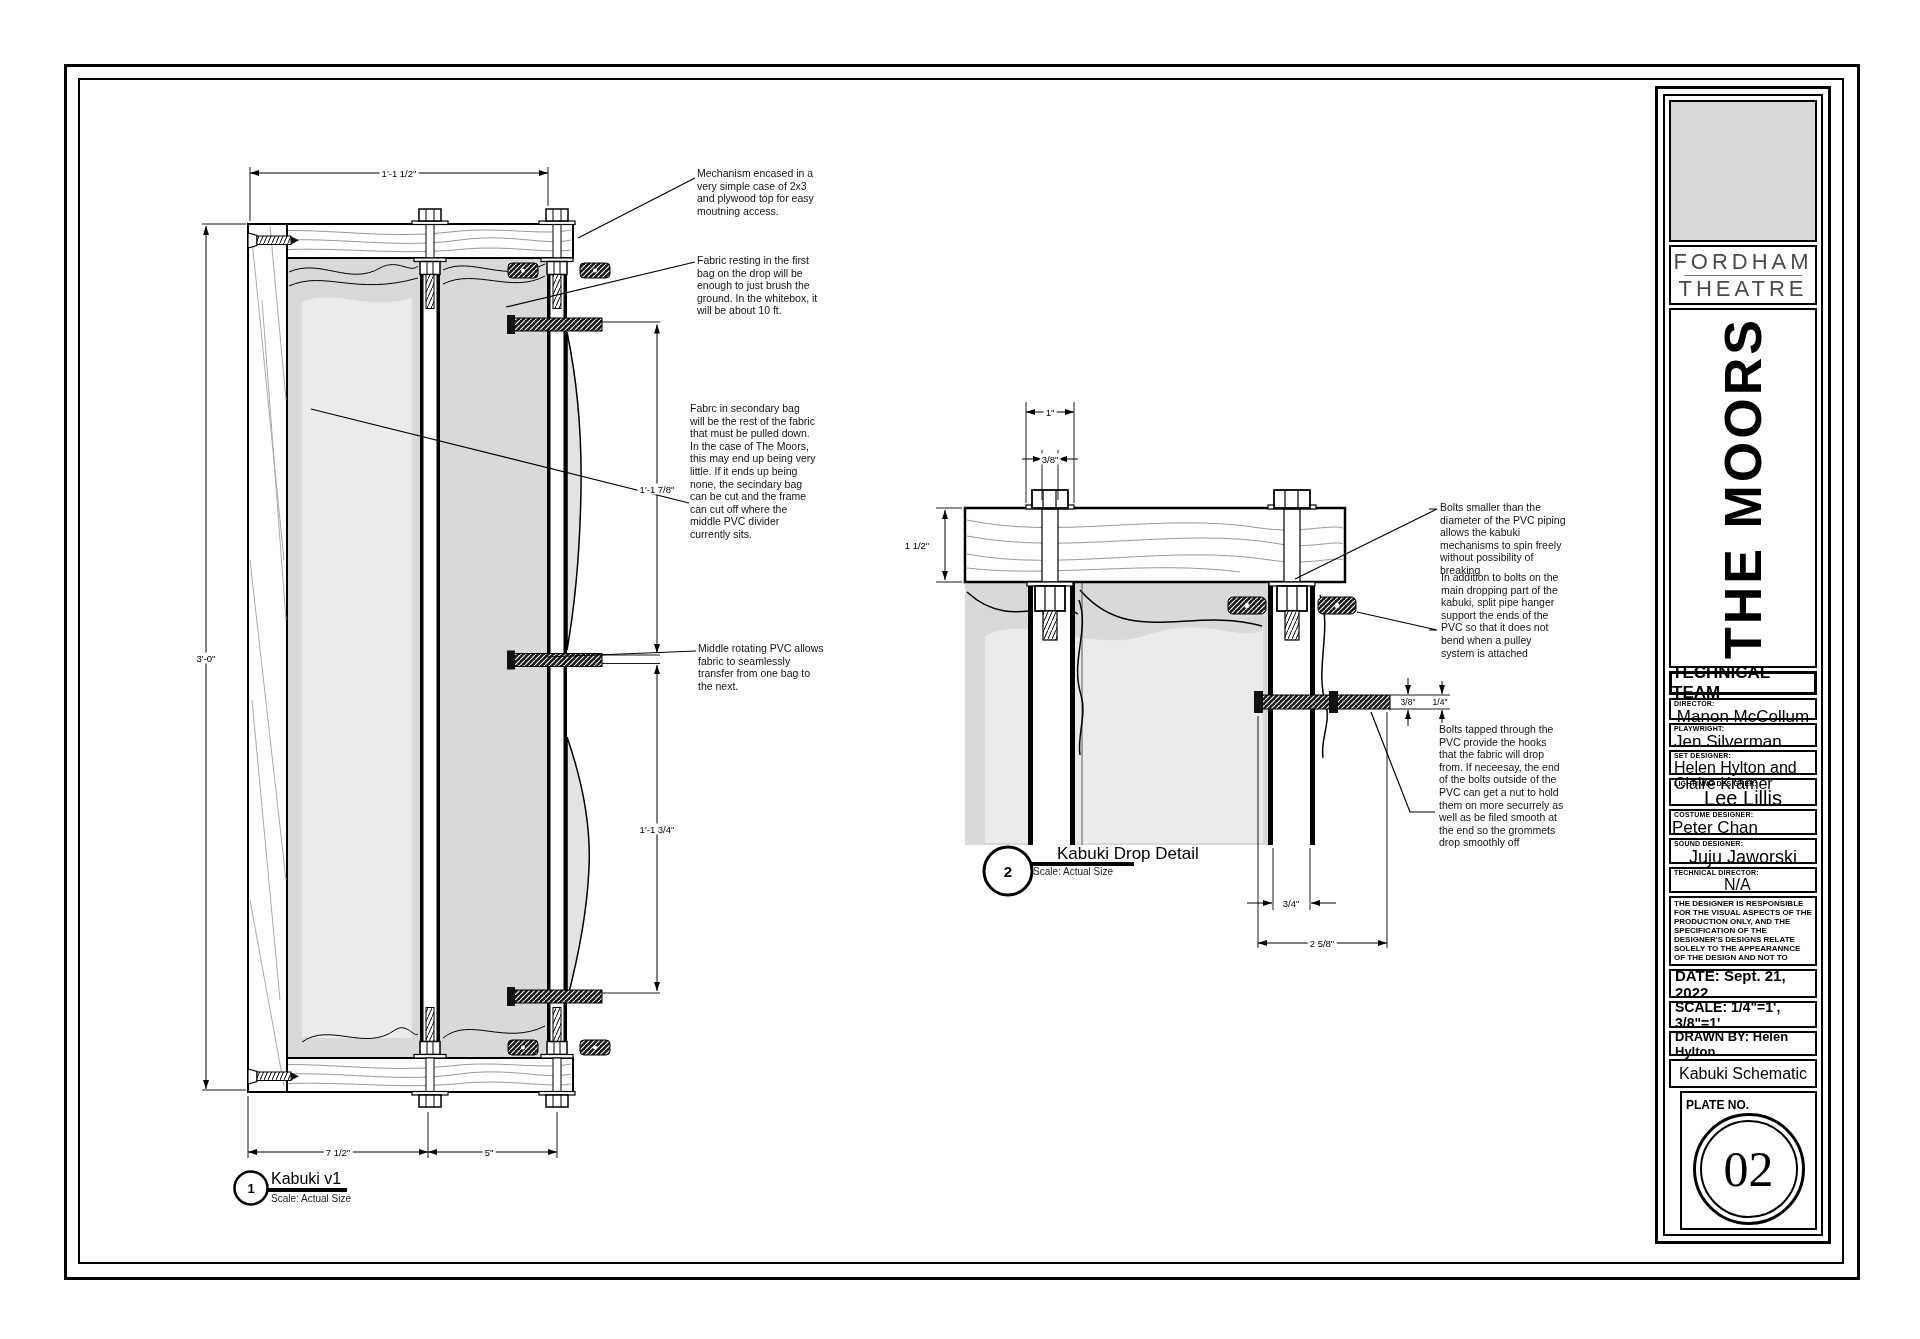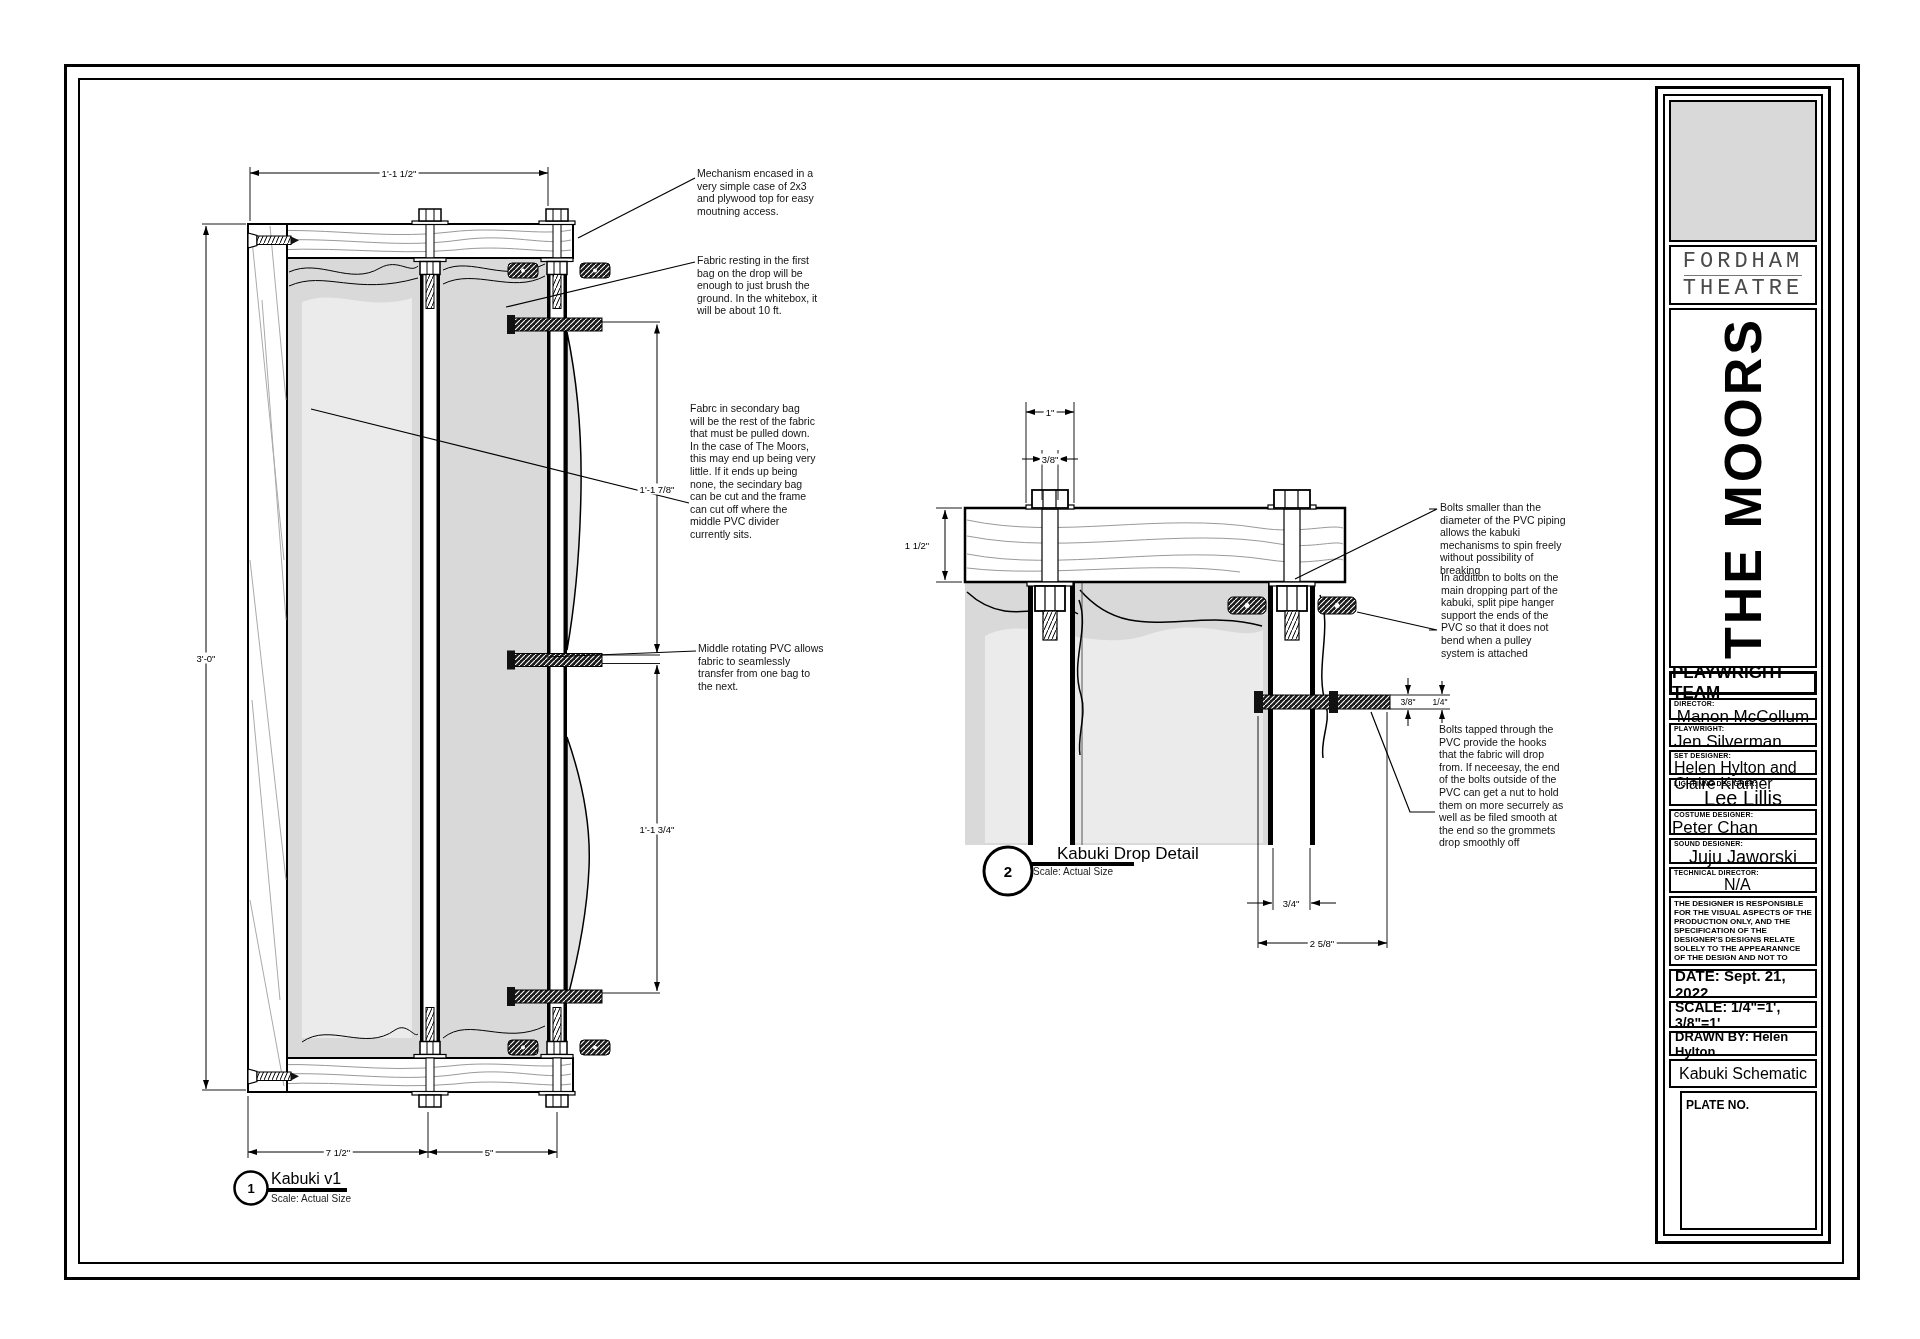--- a/index.html
+++ b/index.html
@@ -11,21 +11,21 @@
   .ann{font-size:10.5px;line-height:1.2;white-space:pre-line;color:#111;}
   .dim{font-size:9.5px;background:#fff;padding:0 2px;transform:translate(-50%,-50%);white-space:nowrap;}
   .callout-num{transform:translate(-50%,-50%);font-weight:bold;}
   .callout-title{font-size:16px;color:#000;}
   .callout-scale{font-size:10px;color:#222;}
   
   #tb{left:1655px;top:86px;width:176px;height:1158px;border:3px solid #000;padding:5px;box-sizing:border-box;background:#fff;}
   #tb-inner{border:2.5px solid #000;width:100%;height:100%;box-sizing:border-box;padding:4px;display:flex;flex-direction:column;}
   .tb-box{border:2.5px solid #000;box-sizing:border-box;margin-top:3px;flex:0 0 auto;}
   #tb-image{height:142px;background:#d9d9d9;border-width:2px;margin-top:0;}
-  #tb-logo{height:60px;display:flex;flex-direction:column;align-items:center;justify-content:center;color:#4a4a4a;font-family:Liberation Mono, monospace;}
+  #tb-logo{height:60px;display:flex;flex-direction:column;align-items:center;justify-content:center;color:#4a4a4a;}
   #tb-logo .logo-line{font-size:22px;letter-spacing:4px;line-height:1.05;}
   #tb-logo .logo-rule{width:118px;border-bottom:1.5px solid #777;margin:1px 0;}
   #tb-show{height:360px;position:relative;overflow:hidden;}
   #tb-show .show-title{position:absolute;left:50%;top:50%;transform:translate(-50%,-50%) rotate(-90deg);font-size:52px;font-weight:bold;letter-spacing:3px;white-space:nowrap;}
   #tb-team-header{height:24px;display:flex;align-items:center;justify-content:center;font-size:17px;font-weight:bold;border-width:3px;}
   .tb-role{padding:0 3px 2px 3px;}
   .tb-role .role-label{display:block;font-size:7px;font-weight:bold;letter-spacing:.2px;line-height:1.1;}
   .tb-role .role-name{display:block;line-height:1.05;}
   #tb-disclaimer{font-size:8px;font-weight:bold;line-height:1.12;padding:2px 3px;white-space:pre-line;height:70px;overflow:hidden;}
   .tb-line{display:flex;align-items:center;padding:0 4px;}
@@ -354,21 +354,21 @@
   <div id="tb-inner">
     <div class="tb-box" id="tb-image"></div>
     <div class="tb-box" id="tb-logo">
       <span class="logo-line">FORDHAM</span>
       <span class="logo-rule"></span>
       <span class="logo-line">THEATRE</span>
     </div>
     <div class="tb-box" id="tb-show">
       <div class="show-title">THE MOORS</div>
     </div>
-    <div class="tb-box" id="tb-team-header">PLAYWRIGHT TEAM</div>
+    <div class="tb-box" id="tb-team-header">TECHNICAL TEAM</div>
 
     <div class="tb-box tb-role" style="height:22px;">
       <span class="role-label">DIRECTOR:</span>
       <span class="role-name" style="font-size:17px;text-align:center;">Manon McCollum</span>
     </div>
     <div class="tb-box tb-role" style="height:24px;">
       <span class="role-label">PLAYWRIGHT:</span>
       <span class="role-name" style="font-size:17px;">Jen Silverman</span>
     </div>
     <div class="tb-box tb-role" style="height:25px;">
@@ -393,15 +393,20 @@
     </div>
 
     <div class="tb-box" id="tb-disclaimer">THE DESIGNER IS RESPONSIBLE FOR THE VISUAL ASPECTS OF THE PRODUCTION ONLY, AND THE SPECIFICATION OF THE DESIGNER'S DESIGNS RELATE SOLELY TO THE APPEARANNCE OF THE DESIGN AND NOT TO MATTERS OF SAFETY.
 THE DESIGNER AGREES TO MAKE PROMPT CORRECTING ALTERATIONS TO ANY SPECIFICATIONS FOUND TO BE INCOMPATIBLE WITH PROPER SAFETY PRECAUTIONS.</div>
     <div class="tb-box tb-line" id="tb-date">DATE: Sept. 21, 2022</div>
     <div class="tb-box tb-line" id="tb-scale">SCALE: 1/4"=1', 3/8"=1'</div>
     <div class="tb-box tb-line" id="tb-drawnby">DRAWN BY: Helen Hylton</div>
     <div class="tb-box tb-line" id="tb-sheet">Kabuki Schematic</div>
     <div class="tb-box" id="tb-plate">
       <span class="plate-label">PLATE NO.</span>
+      <div class="plate-circle">
+        <div class="plate-circle-inner">
+          <span class="plate-number">02</span>
+        </div>
+      </div>
     </div>
   </div>
 </div>
 
 </body></html>

